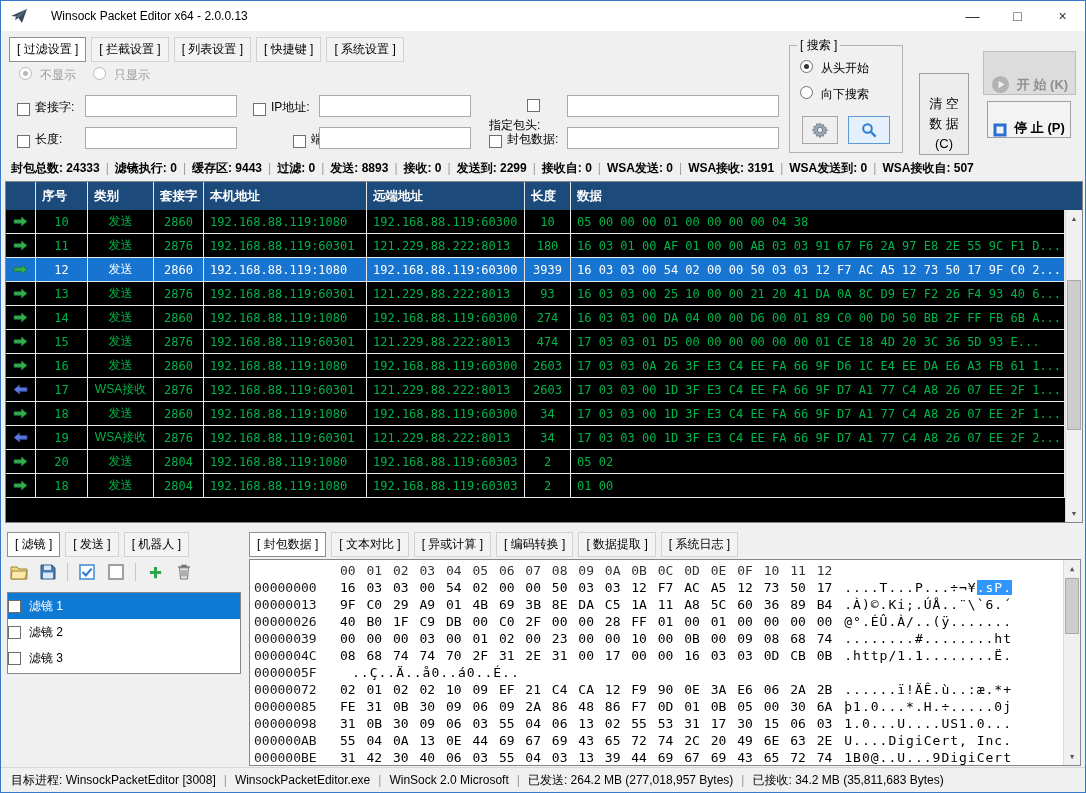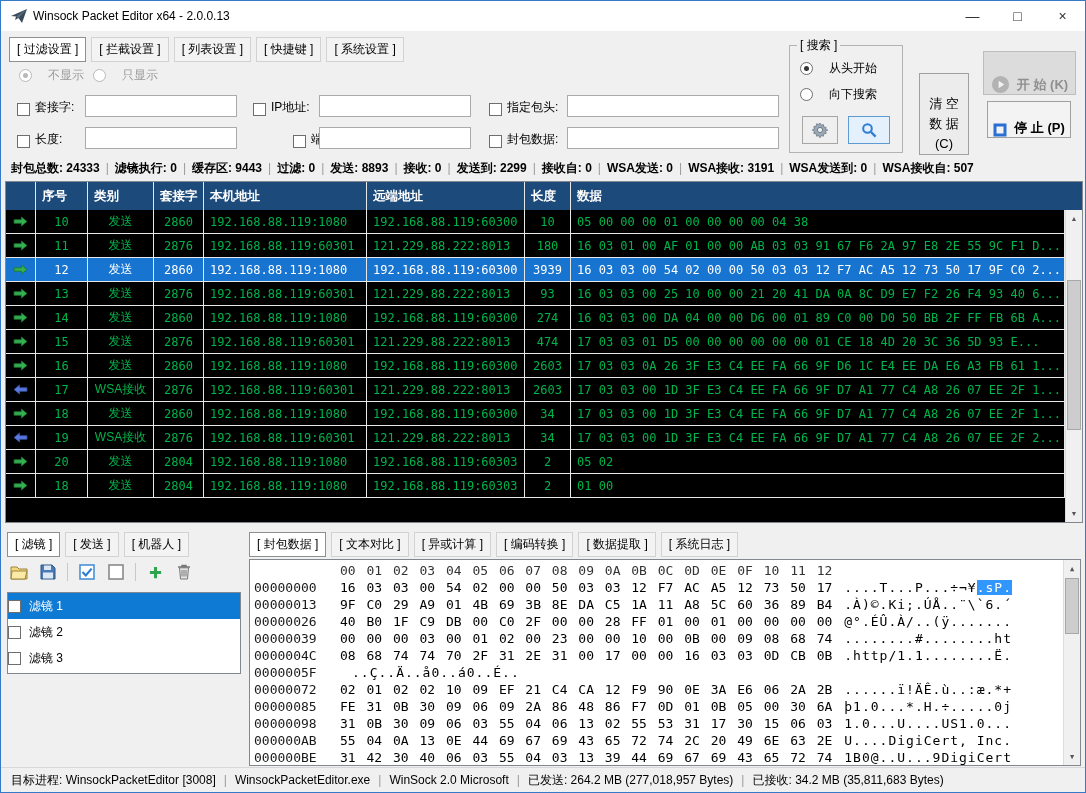--- a/index.html
+++ b/index.html
@@ -2,33 +2,33 @@
 <html><head>
 <meta charset="utf-8">
 <style>
   *{box-sizing:border-box;margin:0;padding:0}
   html,body{width:1086px;height:793px}
   body{position:relative;overflow:hidden;background:#f0f0f0;border:1px solid #3579c8;
        font-family:"Liberation Sans","DejaVu Sans",sans-serif;font-size:12px;color:#000}
 
   
   #titlebar{position:absolute;top:0;left:0;right:0;height:30px;background:#fff;display:flex;align-items:center;padding-left:9px}
-  #titlebar .title{margin-left:5px;font-size:12px}
+  #titlebar .title{margin-left:23px;font-size:12px}
   #winbtns{margin-left:auto;display:flex;height:100%}
   .winbtn{width:45px;height:100%;display:flex;align-items:center;justify-content:center;font-size:14px;color:#333}
 
   
   .tabbar{display:flex;gap:5px;position:absolute}
   .tab{padding:3px 7px;border:1px solid #d2d2d2;background:#f3f3f3;white-space:nowrap;cursor:default}
   .tab.sel{background:#fff;border-color:#8f8f8f}
   #main-tabs{top:36px;left:8px}
 
   
   #filter-area{position:absolute;top:58px;left:0;width:782px;height:100px}
-  .radio{position:absolute;display:flex;align-items:center;gap:16px;white-space:nowrap}
+  .radio{position:absolute;display:flex;gap:8px;white-space:nowrap}
   .rdot{width:13px;height:13px;border:1px solid #6e6e6e;border-radius:50%;background:#fff;position:relative;flex:none}
   .radio.checked .rdot::after{content:"";position:absolute;left:3px;top:3px;right:3px;bottom:3px;border-radius:50%;background:#343434}
   .radio.disabled{color:#9b9b9b}
   .radio.disabled .rdot{border-color:#b9b9b9}
   .radio.disabled.checked .rdot::after{background:#b9b9b9}
   .cbfield{position:absolute;display:flex;align-items:flex-end;gap:5px;white-space:nowrap}
   .cb{width:13px;height:13px;border:1px solid #6e6e6e;background:#fff;flex:none;display:inline-block}
   .txt{position:absolute;height:22px;border:1px solid #aaa;background:#fff;padding:0 4px;font-size:12px;font-family:inherit}
 
   
@@ -135,21 +135,21 @@
 <label class="cbfield" style="left: 16px; top: 40px;">
       <span class="cb"></span>
       <span>套接字:</span>
     </label>
     <input class="txt" style="left: 84px; top: 36px; width: 152px;">
     <label class="cbfield" style="left: 252px; top: 40px;">
       <span class="cb"></span>
       <span>IP地址:</span>
     </label>
     <input class="txt" style="left: 318px; top: 36px; width: 152px;">
-    <label class="cbfield" style="left: 488px; top: 40px;">
+    <label class="cbfield" style="left: 488px; top: 40px; flex-direction: column;">
       <span class="cb"></span>
       <span>指定包头:</span>
     </label>
     <input class="txt" style="left: 566px; top: 36px; width: 212px;">
     <label class="cbfield" style="left: 16px; top: 72px;">
       <span class="cb"></span>
       <span>长度:</span>
     </label>
     <input class="txt" style="left: 84px; top: 68px; width: 152px;">
     <label class="cbfield" style="left: 248px; top: 72px; margin-left: 44px;">

